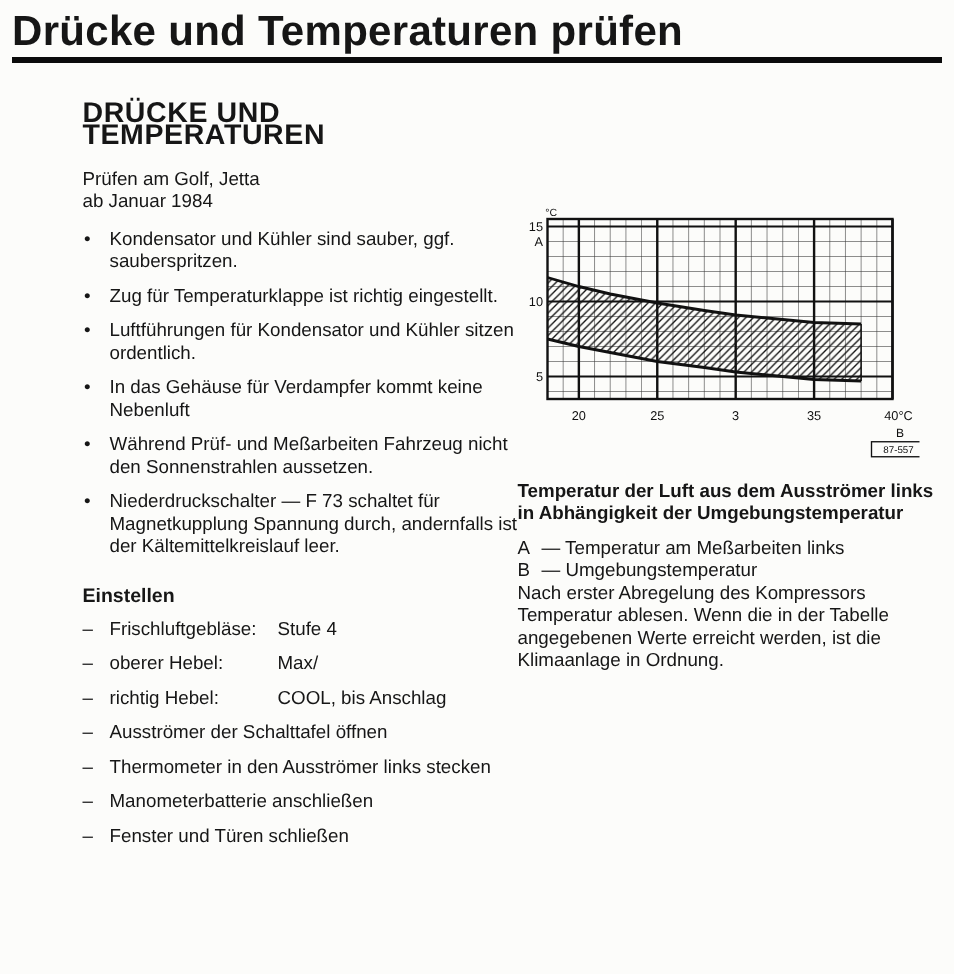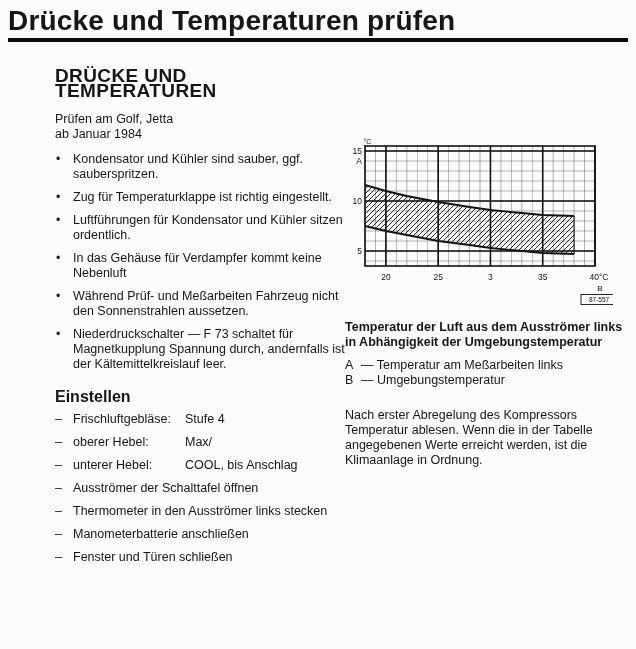--- a/index.html
+++ b/index.html
@@ -30,34 +30,34 @@
 
   .preconditions-title { margin-top:20px; }
   .bullet-list { margin-top:10px; }
   .bullet-item {
     position:relative; padding-left:18px; margin-bottom:8px;
   }
   .bullet-item .bullet-char {
     position:absolute; left:1px; top:0;
   }
 
-  .settings-title { margin-top:17px; font-weight:700; font-size:16px; }
+  .settings-title { margin-top:17px; font-weight:700; font-size:13px; }
   .settings-list { margin-top:0; }
   .set-row { position:relative; padding-left:18px; margin-top:8px; }
   .set-row .dash-char { position:absolute; left:0; top:0; }
   .set-label { display:inline-block; width:112px; }
 
   .chart-wrap { margin-top:92px; }
   .chart-wrap svg { display:block; }
 
   .chart-caption { font-weight:700; margin-top:12px; line-height:15px; }
   .legend-block { margin-top:8px; }
   .legend-row { display:flex; }
   .legend-key { width:16px; }
-  .note-paragraph { margin-top:20px; }
+  .note-paragraph { margin-top:0; }
 </style>
 </head>
 <body>
 
 <h1 class="page-title">Drücke und Temperaturen prüfen</h1>
 <div class="title-rule"></div>
 
 <div class="content">
 
   <div class="col-left">
@@ -76,21 +76,21 @@
       <div class="bullet-item"><span class="bullet-char">•</span><span>In das Gehäuse für Verdampfer kommt keine Nebenluft</span></div>
       <div class="bullet-item"><span class="bullet-char">•</span><span>Während Prüf- und Meßarbeiten Fahrzeug nicht den Sonnenstrahlen aussetzen.</span></div>
       <div class="bullet-item"><span class="bullet-char">•</span><span>Niederdruckschalter — F 73 schaltet für Magnetkupplung Spannung durch, andern­falls ist der Kältemittelkreislauf leer.</span></div>
     </div>
 
     <div class="settings-title">Einstellen</div>
 
     <div class="settings-list">
       <div class="set-row"><span class="dash-char">–</span><span class="set-label">Frischluftgebläse:</span><span>Stufe 4</span></div>
       <div class="set-row"><span class="dash-char">–</span><span class="set-label">oberer Hebel:</span><span>Max/</span></div>
-      <div class="set-row"><span class="dash-char">–</span><span class="set-label">unterer Hebel:</span><span>COOL, bis Anschlag</span></div>
+      <div class="set-row"><span class="dash-char">–</span><span class="set-label">richtig Hebel:</span><span>COOL, bis Anschlag</span></div>
       <div class="set-row"><span class="dash-char">–</span><span>Ausströmer der Schalttafel öffnen</span></div>
       <div class="set-row"><span class="dash-char">–</span><span>Thermometer in den Ausströmer links stecken</span></div>
       <div class="set-row"><span class="dash-char">–</span><span>Manometerbatterie anschließen</span></div>
       <div class="set-row"><span class="dash-char">–</span><span>Fenster und Türen schließen</span></div>
     </div>
   </div>
 
   <div class="col-right">
     <div class="chart-wrap" id="chart">
         <svg viewBox="0 0 268 174" width="268" height="174">

